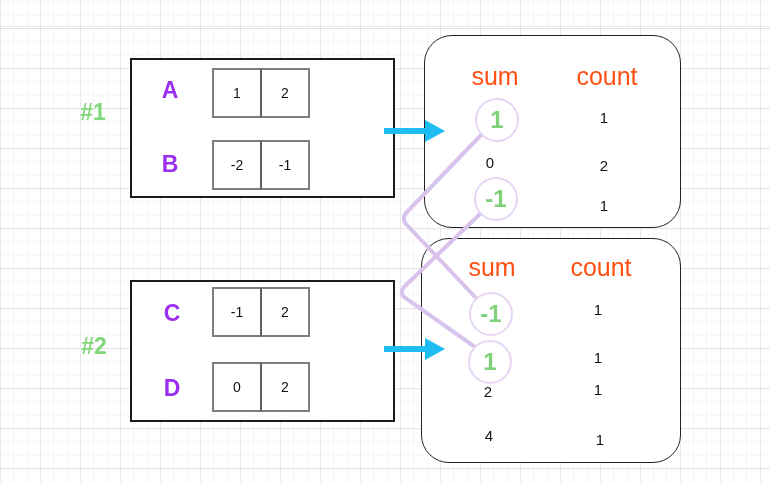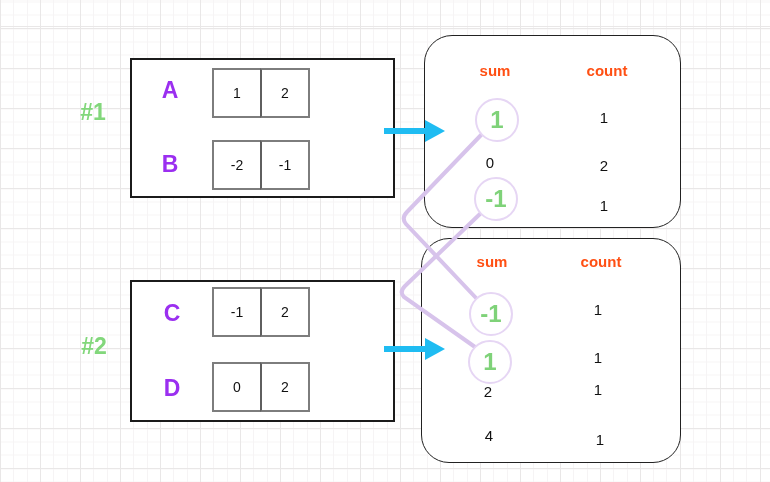--- a/index.html
+++ b/index.html
@@ -52,21 +52,21 @@
   .ex2{left:69px;top:333px;}
 
   
   .result-box{
     position:absolute;background:#fff;border:1.6px solid #222;box-sizing:border-box;
     border-radius:28px;
   }
   .rbox1{left:424px;top:35px;width:257px;height:193px;}
   .rbox2{left:421px;top:238px;width:260px;height:225px;}
 
-  .col-header{font-size:15px;font-weight:bold;color:#ff5014;width:70px;}
+  .col-header{font-size:25px;font-weight:normal;color:#ff5014;width:70px;}
   .sum-green{font-size:24px;font-weight:bold;color:#7fd279;width:60px;}
   .num-black{font-size:15px;color:#111;width:60px;}
 
   
   .h-sum1{left:460px;top:62px;}
   .h-cnt1{left:572px;top:62px;}
   .h-sum2{left:457px;top:253px;}
   .h-cnt2{left:566px;top:253px;}
 
   

